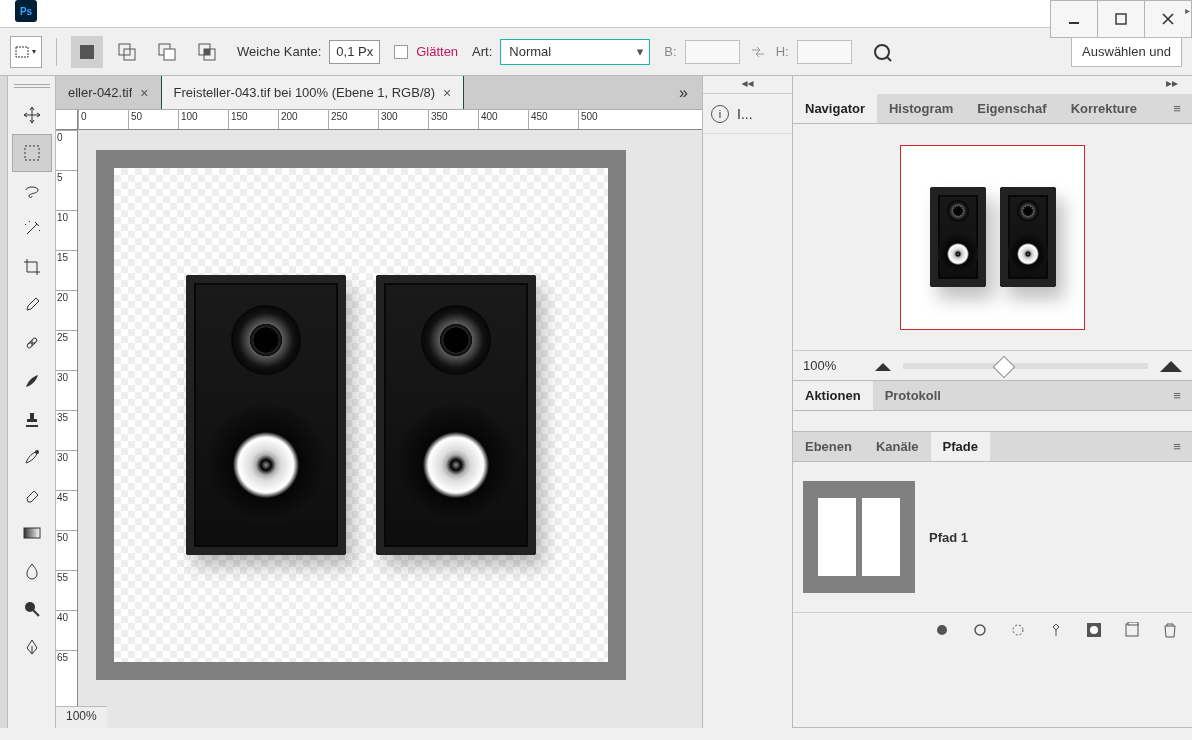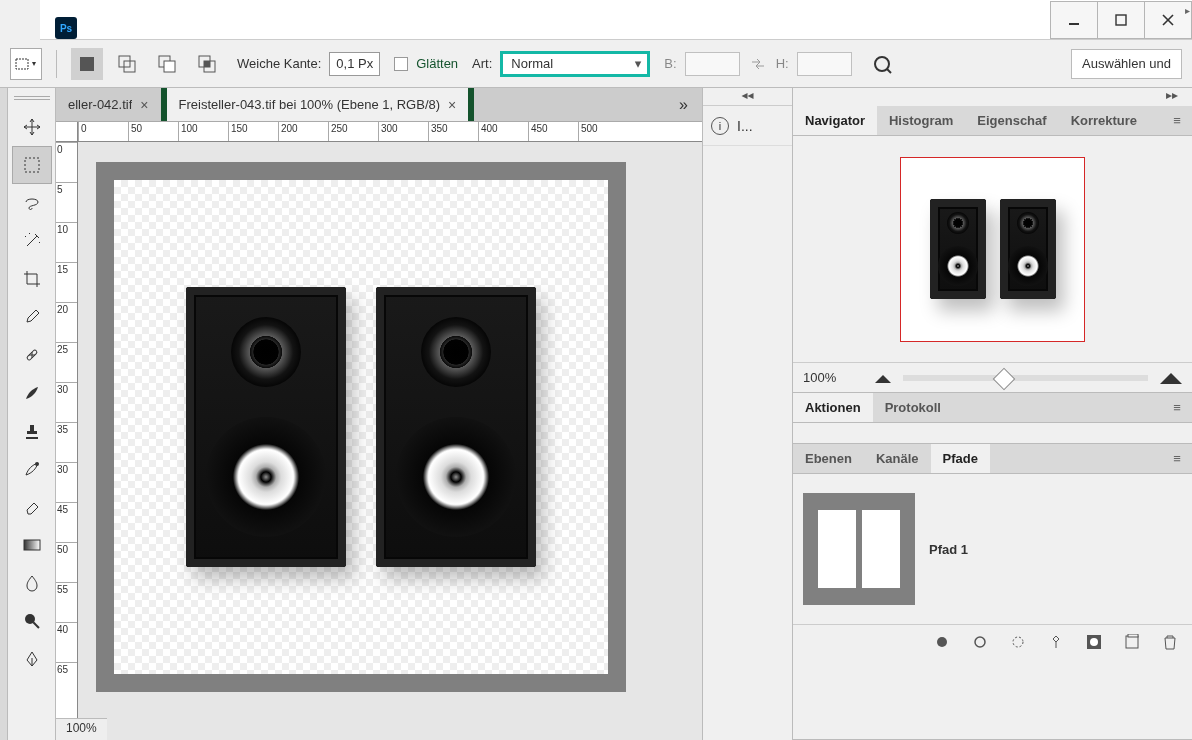--- a/index.html
+++ b/index.html
@@ -1,58 +1,58 @@
 <!DOCTYPE html>
 <html><head>
 <meta charset="utf-8">
 <style>
   * { box-sizing: border-box; margin: 0; padding: 0; font-family: "Segoe UI", Tahoma, sans-serif; }
   body { width: 1192px; height: 740px; background: #f0f0f0; color: #333; font-size: 13px; overflow: hidden; }
 
   
-  .titlebar { height: 40px; background: #fff; display: flex; align-items: flex-end; border-bottom: 1px solid #ccc; margin-left: 40px; }
+  .titlebar { height: 28px; background: #fff; display: flex; align-items: flex-start; border-bottom: 1px solid #ccc; }
   .ps-logo { width: 22px; height: 22px; margin: 0 20px 0 15px; background: #001e36; color:#31a8ff; font-size:10px; font-weight:bold; display:flex; align-items:center; justify-content:center; border-radius:3px;}
   .menu { display: flex; gap: 22px; }
   .menu span { cursor: default; }
   .winbtns { margin-left: auto; display: flex; }
   .wbtn { width: 48px; height: 38px; border:1px solid #b5b5b5; margin-left:-1px; display:flex; align-items:center; justify-content:center; font-size:14px; background:#f6f6f6;}
   .wbtn:first-child{border-left:1px solid #b5b5b5;}
 
   
   .optbar { height: 48px; background: #f0f0f0; border-bottom:1px solid #bcbcbc; display:flex; align-items:center; padding:16px 10px; gap:14px; }
   .optgrp { display:flex; align-items:center; gap:8px; }
   .icbtn { width:32px; height:32px; display:flex; align-items:center; justify-content:center; border:1px solid transparent; }
   .icbtn.primary{border:1px solid #aaa; background:#fff;}
   .icbtn.active{background:#d0d0d0;}
   .divider { width:1px; height:28px; background:#bbb; }
   .olabel { font-size:13px; color:#333; }
   .obox { border:1px solid #999; background:#fff; height:24px; display:flex; align-items:center; padding:0 6px; min-width:50px;}
   .ochk { width:14px; height:14px; border:1px solid #999; background:#fff; display:inline-block;}
-  .oselect{border:3px solid #14b8a6;background:#fff;height:26px;min-width:150px;display:flex;align-items:center;padding:0 8px;position:relative;}
+  .oselect{border:1px solid #14b8a6;background:#fff;height:26px;min-width:150px;display:flex;align-items:center;padding:0 8px;position:relative;}
   .oselect:after{content:"▾";position:absolute;right:6px;color:#555;}
   .obtn-accent{margin-left:auto;height:30px;padding:0 10px;background:#fff;border:1px solid #bbb;display:flex;align-items:center;font-size:13px;}
 
   
   .workspace { display:flex; height:652px; }
 
   
   .leftedge{width:8px;background:#d9d9d9;border-right:1px solid #bbb;}
 
   
   .toolbox{width:48px;background:#f0f0f0;border-right:1px solid #bbb;display:flex;flex-direction:column;align-items:center;padding-top:5px;position:relative;}
   .toolcell{width:40px;height:38px;display:flex;align-items:center;justify-content:center;color:#333;}
   .toolcell.active{background:#d0d0d0;border:1px solid #aaa;}
   .grip{height:10px;width:36px;display:flex;flex-direction:column;justify-content:center;gap:2px;margin-bottom:5px;}
   .grip span{height:1px;background:#aaa;}
   .tri{position:absolute;font-size:10px;color:#666;right:2px;top:5px;}
 
   
   .docarea{flex:1;min-width:0;display:flex;flex-direction:column;background:#e6e6e6;}
   .doctabs{height:34px;background:#ccc;display:flex;align-items:stretch;border-bottom:1px solid #aaa;}
-  .doctab{display:flex;align-items:center;padding:0 12px;border-right:6px solid #14532d;gap:8px;background:#ccc;min-width:0;}
+  .doctab{display:flex;align-items:center;padding:0 12px;border-right:1px solid #14532d;gap:8px;background:#ccc;min-width:0;}
   .doctab.active{background:#f0f0f0;}
   .doctab .x{color:#555;font-size:14px;cursor:pointer;}
   .doctabs .more{margin-left:auto;padding:0 14px;display:flex;align-items:center;font-size:16px;}
   .tabtext{white-space:nowrap;overflow:hidden;text-overflow:ellipsis;}
 
   .canvaswrap{flex:1;position:relative;background:#e6e6e6;overflow:hidden;}
   .ruler-h{position:absolute;left:22px;right:0;top:0;height:20px;background:#fff;border-bottom:1px solid #888;display:flex;}
   .ruler-h span{flex:0 0 50px;font-size:10px;color:#333;border-left:1px solid #aaa;padding-left:2px;padding-top:1px;}
   .ruler-v{position:absolute;left:0;top:20px;bottom:20px;width:22px;background:#fff;border-right:1px solid #888;display:flex;flex-direction:column;}
   .ruler-v span{flex:0 0 40px;font-size:10px;color:#333;border-top:1px solid #aaa;padding:1px 0 0 1px;}
@@ -160,21 +160,21 @@
           <rect x="7" y="7" width="6" height="6" fill="#555"></rect>
         </svg>
       </div>
   </div>
   <div class="optgrp">
     <span class="olabel">Weiche Kante:</span>
     <span class="obox">0,1 Px</span>
   </div>
   <div class="optgrp">
     <span class="ochk"></span>
-    <span class="olabel" style="color:#14532d">Glätten</span>
+    <span class="olabel" style="color:#be185d">Glätten</span>
   </div>
   <div class="optgrp">
     <span class="olabel">Art:</span>
     <span class="oselect">
         <span>Normal</span>
       </span>
   </div>
   <div class="optgrp" style="opacity:.55">
     <span class="olabel">B:</span>
     <span class="obox" style="min-width:55px"></span>

